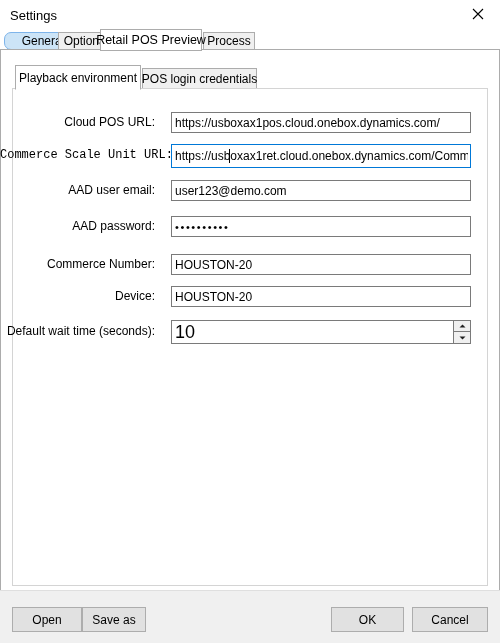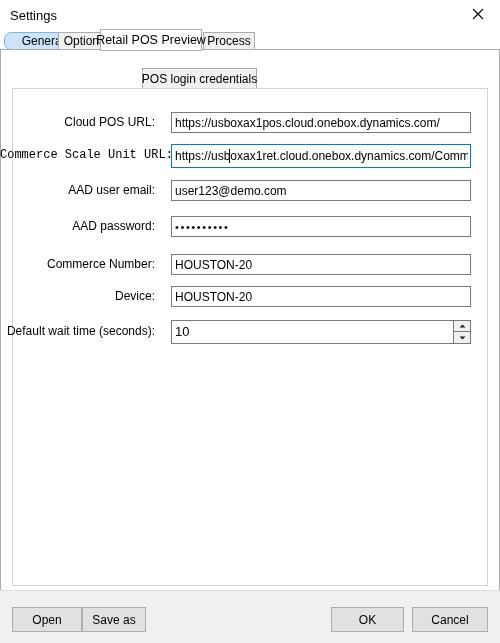--- a/index.html
+++ b/index.html
@@ -192,21 +192,21 @@
     height: 24px;
     box-sizing: border-box;
     border: 1px solid #7A7A7A;
     background: #ffffff;
   }
   .spin-value {
     position: absolute;
     left: 3px; top: 0;
     height: 22px;
     line-height: 22px;
-    font-size: 13px;
+    font-size: 18px;
     color: #000000;
   }
   .spin-btns {
     position: absolute;
     right: 0; top: 0;
     width: 17px; height: 22px;
     background: #F0F0F0;
     border-left: 1px solid #7A7A7A;
     box-sizing: border-box;
   }
@@ -268,20 +268,21 @@
 <div id="outer-tabstrip">
   <div class="otab hover" style="left:4px;   width:78px;border-radius:7px;">General</div>
   <div class="otab" style="left:58px;  width:56px;">Optional</div>
   <div class="otab selected" style="left:100px; width:102px;">Retail POS Preview</div>
   <div class="otab" style="left:203px; width:52px;">Process</div>
 </div>
 
 <div id="outer-tabpage"></div>
 
 <div id="inner-tabstrip">
+  <div class="itab selected" style="left:3px;   width:126px;">Playback environment</div>
   <div class="itab" style="left:130px; width:115px;">POS login credentials</div>
 </div>
 
 <div id="inner-tabpage"></div>
 
 <div class="form-row" style="top:112px; width:480px;">
   <div class="field-label">Cloud POS URL:</div>
   <input class="field-input" type="text" readonly="" style="width: 300px;" value="https://usboxax1pos.cloud.onebox.dynamics.com/">
 </div>
 

